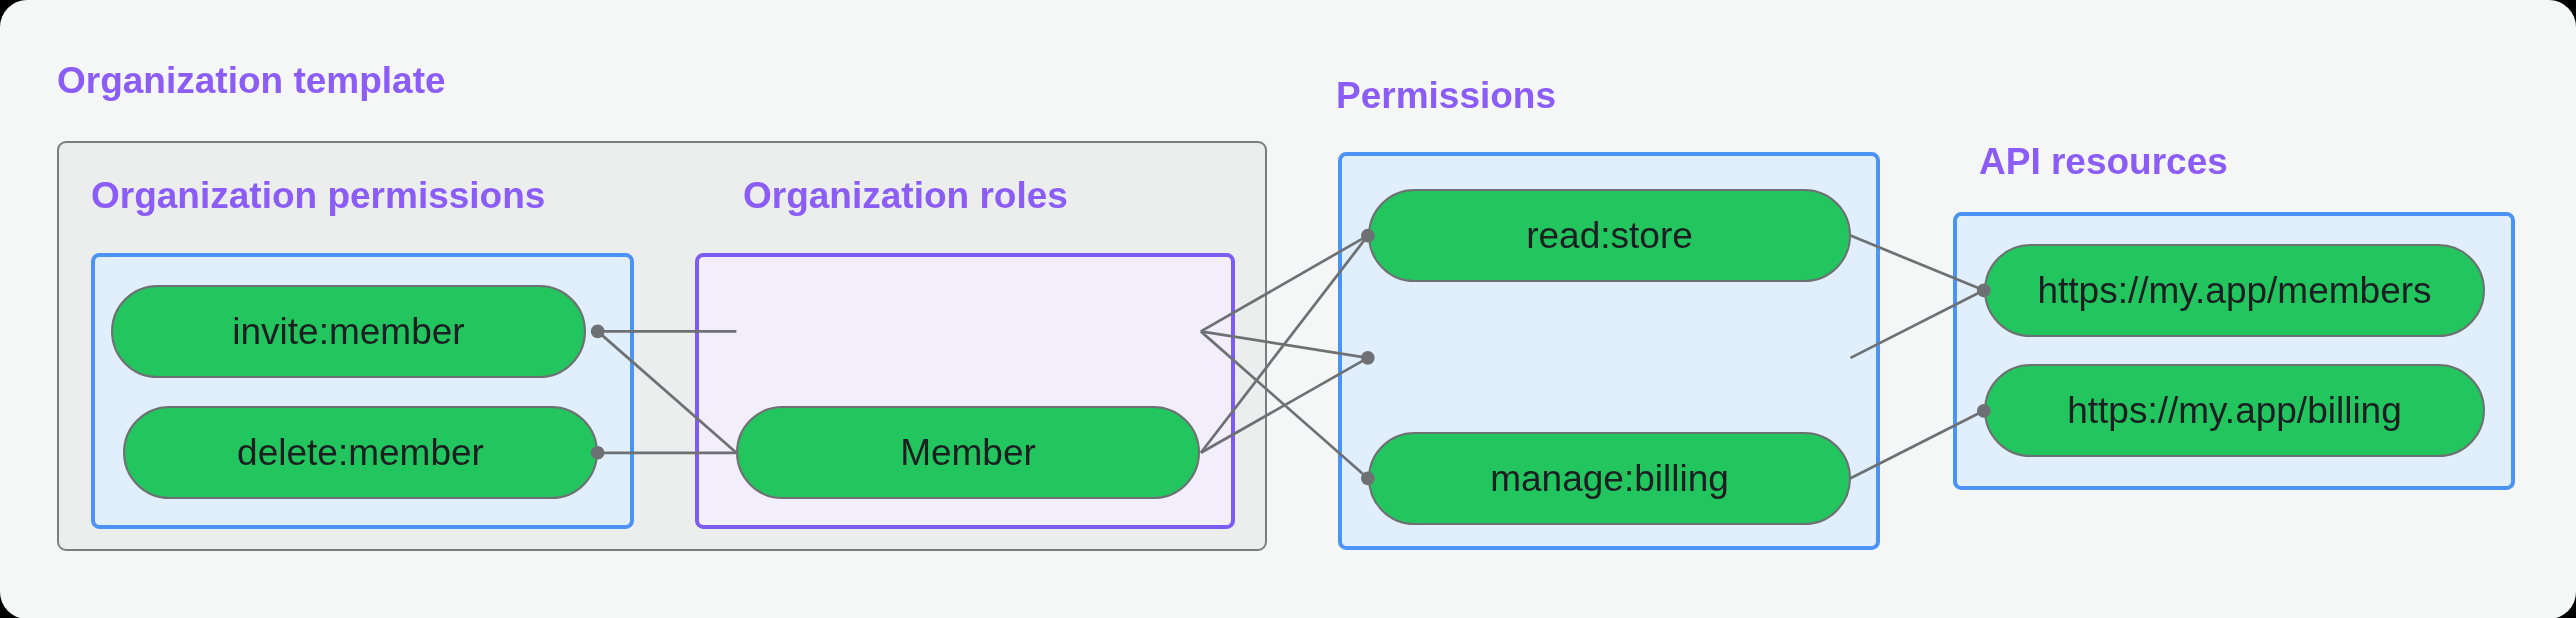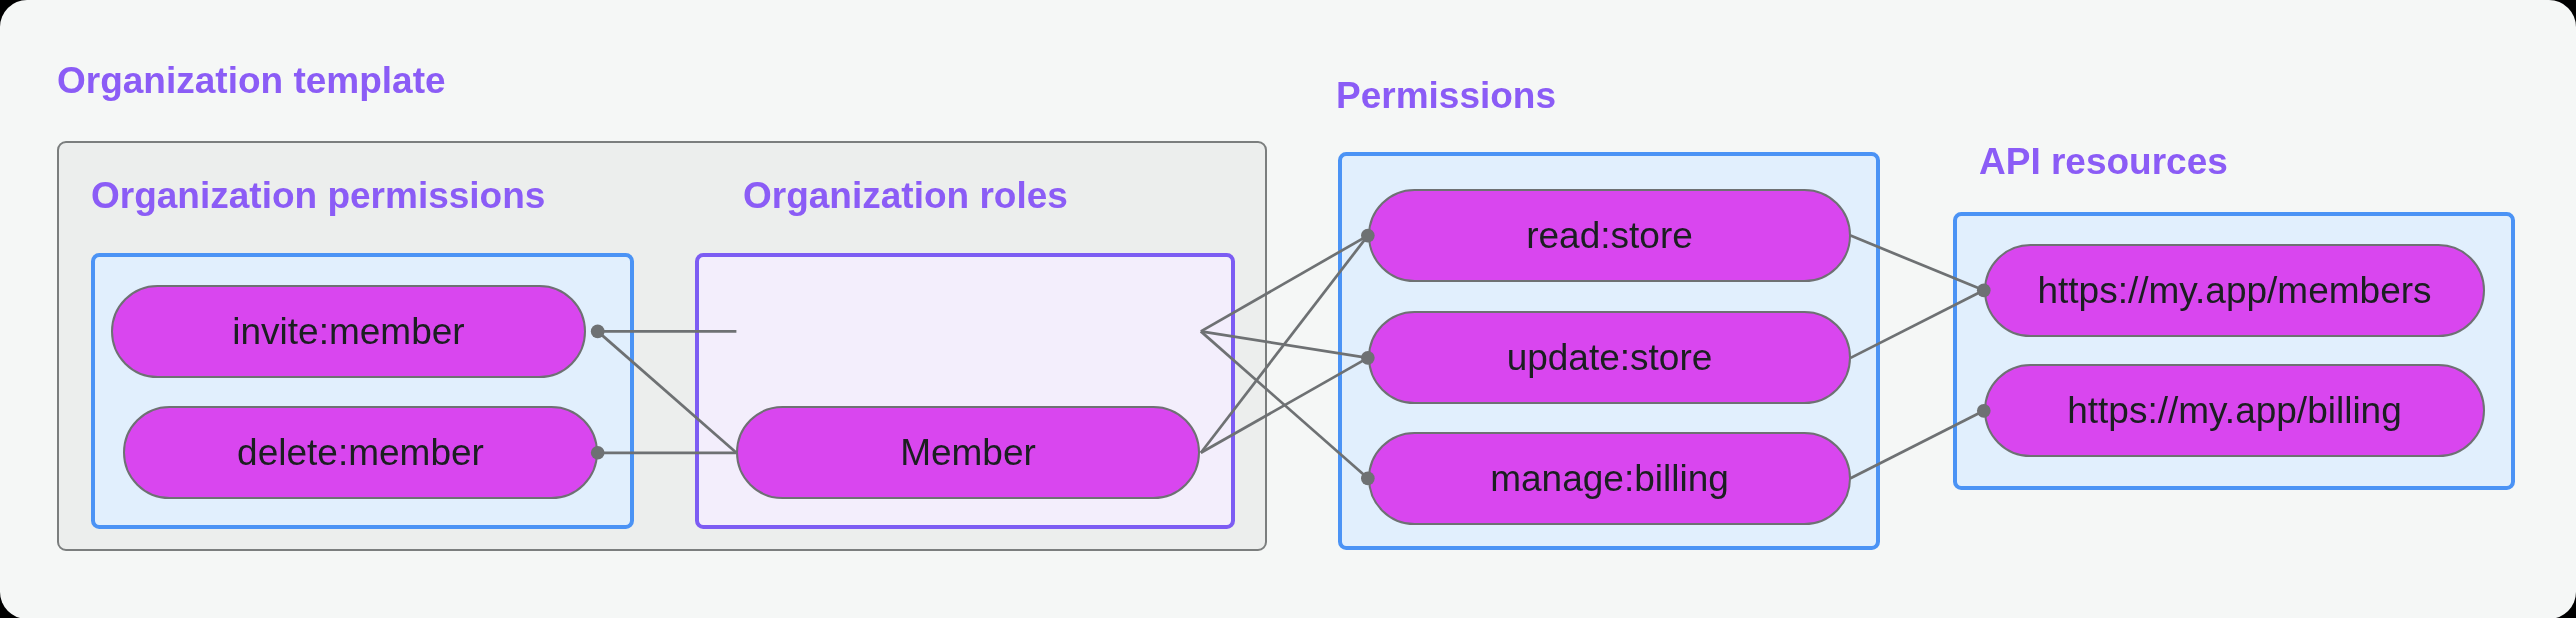--- a/index.html
+++ b/index.html
@@ -42,21 +42,21 @@
     border-radius: 8.2px;
   }
   .box.purple {
     background: #f3eefc;
     border: 4.6px solid #7c5cf3;
     border-radius: 8.2px;
   }
   .pill {
     position: absolute;
     box-sizing: border-box;
-    background: #d946ef;
+    background: #22c55e;
     border: 2.7px solid #6e7173;
     border-radius: 55px;
     display: flex;
     align-items: center;
     justify-content: center;
     font-size: 37px;
     color: #1b1f21;
     white-space: nowrap;
   }
   svg.edges {
@@ -84,21 +84,20 @@
 
   <div class="box blue" style="left:1338px; top:152px; width:542px; height:398px;"></div>
   <div class="box blue" style="left:1953px; top:212px; width:562px; height:278px;"></div>
 
   <div class="pill" style="left:111px; top:285px; width:475px; height:93px;">invite:member</div>
   <div class="pill" style="left:123px; top:406px; width:475px; height:93px;">delete:member</div>
 
   <div class="pill" style="left:736px; top:406px; width:464px; height:93px;">Member</div>
 
   <div class="pill" style="left:1368px; top:189px; width:483px; height:93px;">read:store</div>
-  <div class="pill" style="left:1368px; top:311px; width:483px; height:93px;">update:store</div>
   <div class="pill" style="left:1368px; top:432px; width:483px; height:93px;">manage:billing</div>
 
   <div class="pill" style="left:1984px; top:244px; width:501px; height:93px;">https://my.app/members</div>
   <div class="pill" style="left:1984px; top:364px; width:501px; height:93px;">https://my.app/billing</div>
 
   <svg class="edges" width="2576" height="619" viewBox="0 0 2823 678">
     <line x1="655" y1="363" x2="807" y2="363" stroke-width="3" stroke="#6e7173"></line>
     <line x1="655" y1="363" x2="807" y2="496" stroke-width="3" stroke="#6e7173"></line>
     <line x1="655" y1="496" x2="807" y2="496" stroke-width="3" stroke="#6e7173"></line>
 

